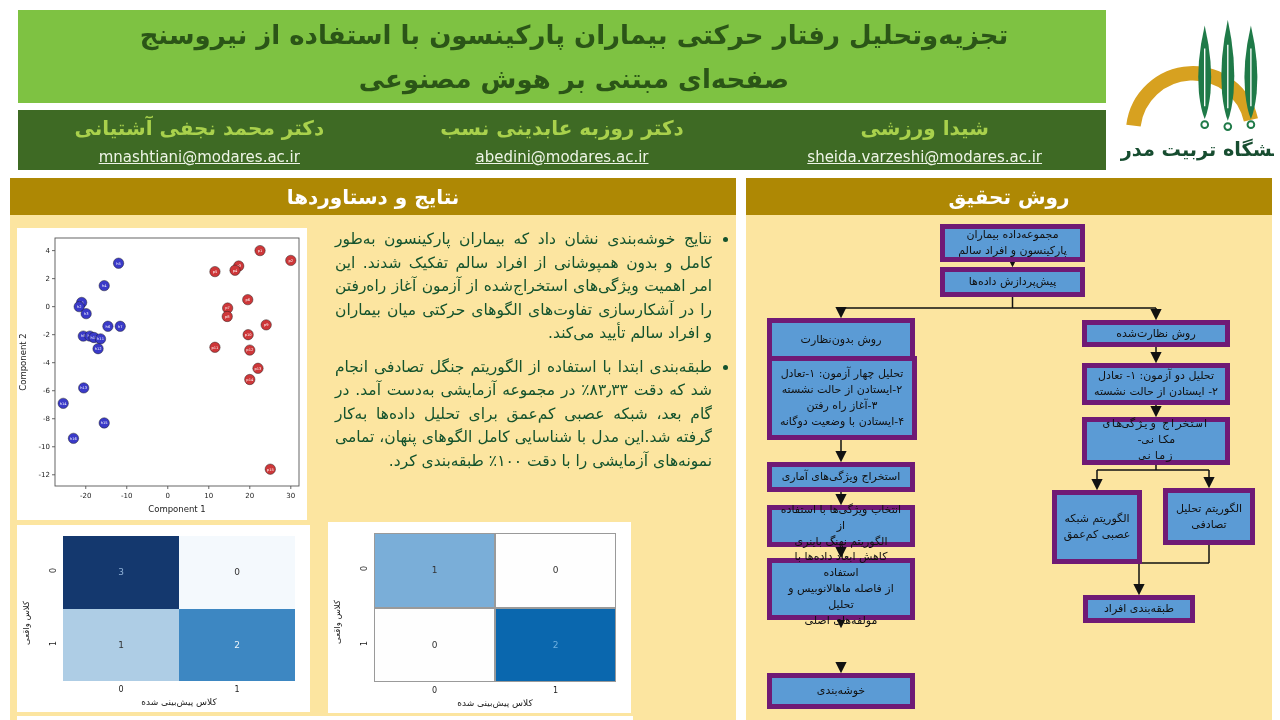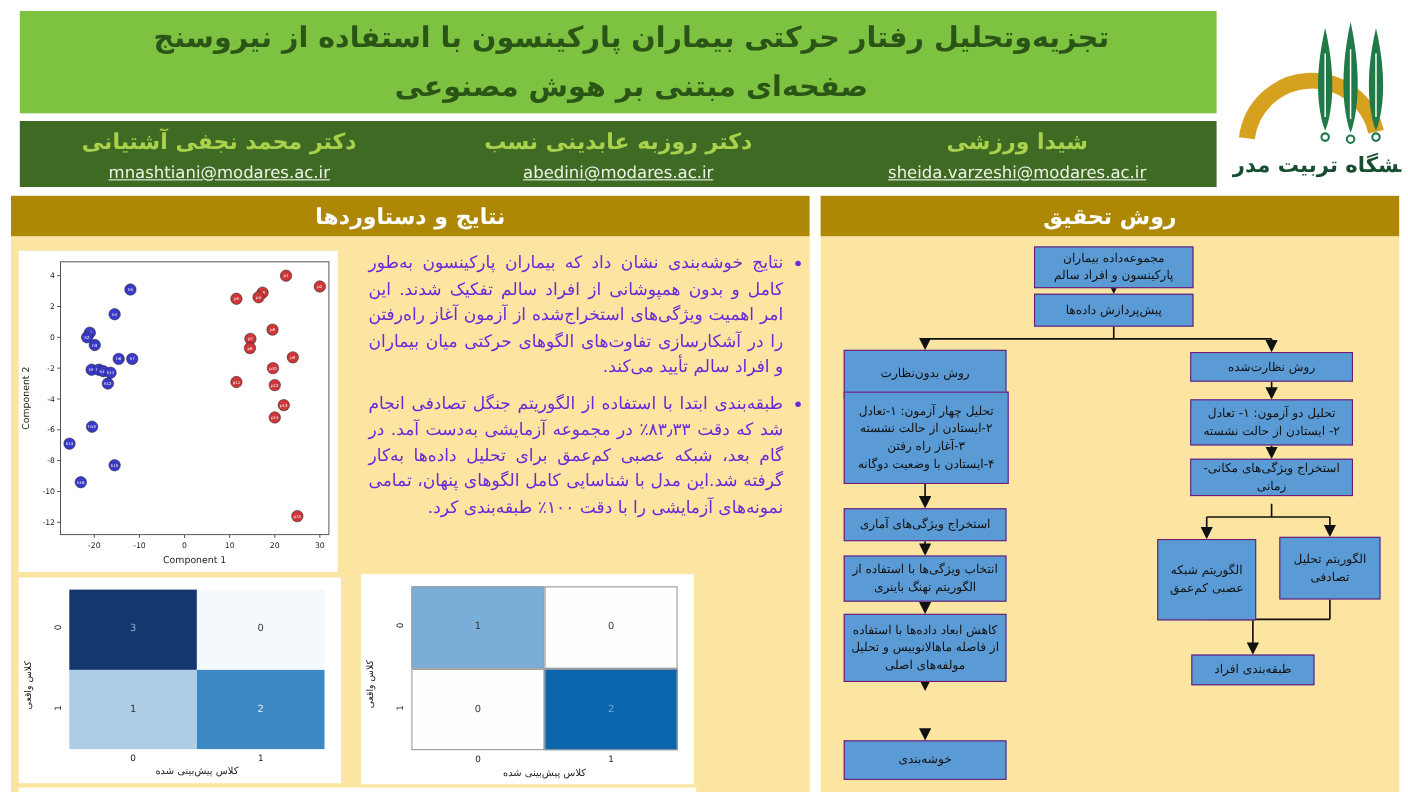--- a/index.html
+++ b/index.html
@@ -33,39 +33,39 @@
 
   
   .fig { position:absolute; background:#ffffff; }
   #scatter-fig { left:7px;  top:13px;  width:290px; height:292px; }
   #cm1         { left:7px;  top:310px; width:293px; height:187px; }
   #cm2         { left:318px;top:307px; width:303px; height:191px; }
   .bottom-strip{ position:absolute; left:7px; top:501px; width:616px; height:4px; background:#ffffff; }
 
   .bullets { position:absolute; left:305px; top:13px; width:415px; direction:rtl; }
   .bullets ul { list-style:disc; padding-right:18px; }
-  .bullets li { font-size:15.5px; line-height:1.52; text-align:justify; color:#6d28d9; margin-bottom:10px;margin-left:20px; }
+  .bullets li { font-size:15.5px; line-height:1.52; text-align:justify; color:#14532d; margin-bottom:10px;margin-left:20px; }
 
   
   #flow-svg { position:absolute; left:0; top:0; width:526px; height:505px; }
-  .fbox { position:absolute; background:#5b9bd5; border:1px solid #701a75; color:#101010;
+  .fbox { position:absolute; background:#5b9bd5; border:5px solid #701a75; color:#101010;
     display:flex; align-items:center; justify-content:center; text-align:center;
     font-size:11px; line-height:1.45; direction:rtl; white-space:pre-line; padding:2px 4px; }
   #f-dataset   { left:194px; top:9px;   width:145px; height:38px; }
   #f-preprocess{ left:194px; top:52px;  width:145px; height:30px; }
   #f-unsup     { left:21px;  top:103px; width:148px; height:44px; }
   #f-sup       { left:336px; top:105px; width:148px; height:27px; }
   #f-4tests    { left:21px;  top:141px; width:150px; height:84px; }
   #f-stat      { left:21px;  top:247px; width:148px; height:30px; }
   #f-featsel   { left:21px;  top:290px; width:148px; height:42px; }
   #f-dimred    { left:21px;  top:343px; width:148px; height:62px; }
   #f-tsne      { left:21px;  top:413px; width:148px; height:35px; }
   #f-cluster   { left:21px;  top:458px; width:148px; height:36px; }
   #f-2tests    { left:336px; top:148px; width:148px; height:42px; }
-  #f-spatio    { left:336px; top:202px; width:148px; height:34px; }
+  #f-spatio    { left:336px; top:202px; width:148px; height:48px;font-family:Liberation Mono, monospace; }
   #f-nn        { left:306px; top:275px; width:90px;  height:74px; }
   #f-rf        { left:417px; top:273px; width:92px;  height:57px; }
   #f-classify  { left:337px; top:380px; width:112px; height:28px; }
 
   
   .hm-abs { position:absolute; }
 </style>
 </head>
 <body>
 

